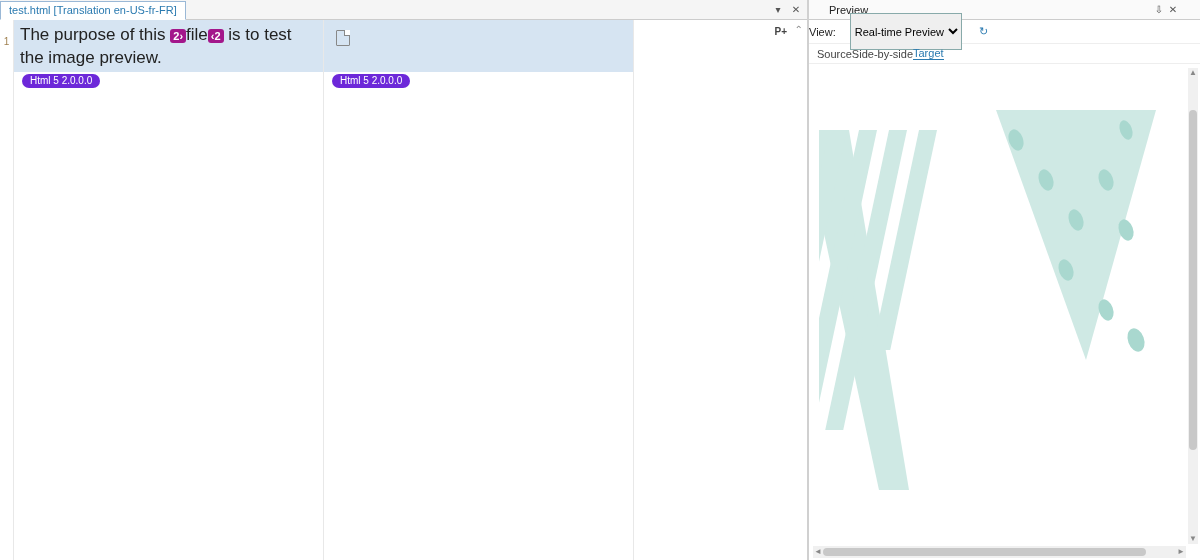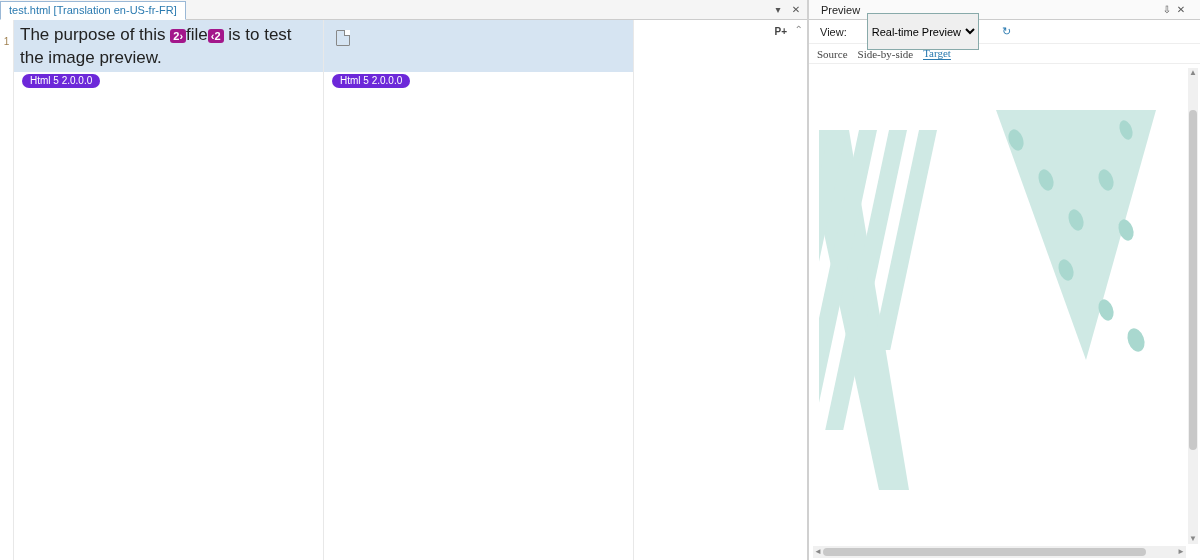--- a/index.html
+++ b/index.html
@@ -29,29 +29,29 @@
   .doc-icon::after { content: ""; position: absolute; top: -1px; right: -1px; width: 5px; height: 5px; background: #fff; border-left: 1px solid #888; border-bottom: 1px solid #888; }
 
   .filter-row { height: 18px; padding-left: 8px; display: flex; align-items: center; }
   .filter-chip { background: #6d28d9; color: #fff; font-size: 10px; padding: 0 8px; border-radius: 8px 8px 8px 8px; height: 14px; line-height: 14px; }
 
   .p-plus { position: absolute; top: 6px; right: 20px; font-size: 10px; font-weight: bold; color: #444; }
   .scroll-up { position: absolute; top: 4px; right: 4px; font-size: 10px; color: #888; }
 
   
   .preview-pane { flex: 1; display: flex; flex-direction: column; border-left: 1px solid #d0d0d0; }
-  .panel-title { height: 20px; background: #fafafa; border-bottom: 1px solid #ccc; display: flex; align-items: center; padding: 0 12px; font-size: 11px; }
+  .panel-title { height: 20px; background: #fafafa; border-bottom: 1px solid #ccc; display: flex; align-items: center; padding: 0 20px; font-size: 11px; }
   .panel-title .spacer { flex: 1; }
   .panel-btn { width: 14px; height: 14px; display: inline-flex; align-items: center; justify-content: center; font-size: 10px; color: #555; cursor: pointer; }
 
-  .view-bar { height: 24px; display: flex; align-items: center; gap: 20px; padding: 0 11px; border-bottom: 1px solid #eee; font-size: 11px; }
+  .view-bar { height: 24px; display: flex; align-items: center; gap: 14px; padding: 0 0; border-bottom: 1px solid #eee; font-size: 11px; }
   .view-bar select { font-size: 11px; height: 37px; border: 1px solid #8aa; }
   .refresh-icn { width: 16px; height: 16px; color: #2a7ab0; cursor: pointer; display: inline-flex; align-items: center; justify-content: center; }
 
-  .preview-tabs { height: 20px; display: flex; align-items: center; gap: 10px; padding: 0 8px; font-size: 11px; border-bottom: 1px solid #eee; font-family: Liberation Serif, serif; }
+  .preview-tabs { height: 20px; display: flex; align-items: center; gap: 0; padding: 0 8px; font-size: 11px; border-bottom: 1px solid #eee; }
   .ptab { color: #444; cursor: pointer; }
   .ptab.active { color: #2a7ab0; border-bottom: 1px solid #2a7ab0; }
 
   .preview-content { flex: 1; position: relative; overflow: hidden; }
   .preview-viewport { position: absolute; left: 6px; top: 6px; right: 14px; bottom: 18px; overflow: hidden; background: #fff; }
   .hl-line { background: #bfe8b0; padding: 2px 4px; font-size: 14px; display: inline-block; margin-bottom: 20px; }
   .hl-line code { font-family: "Courier New", monospace; }
 
   
   .shape { position: absolute; }

